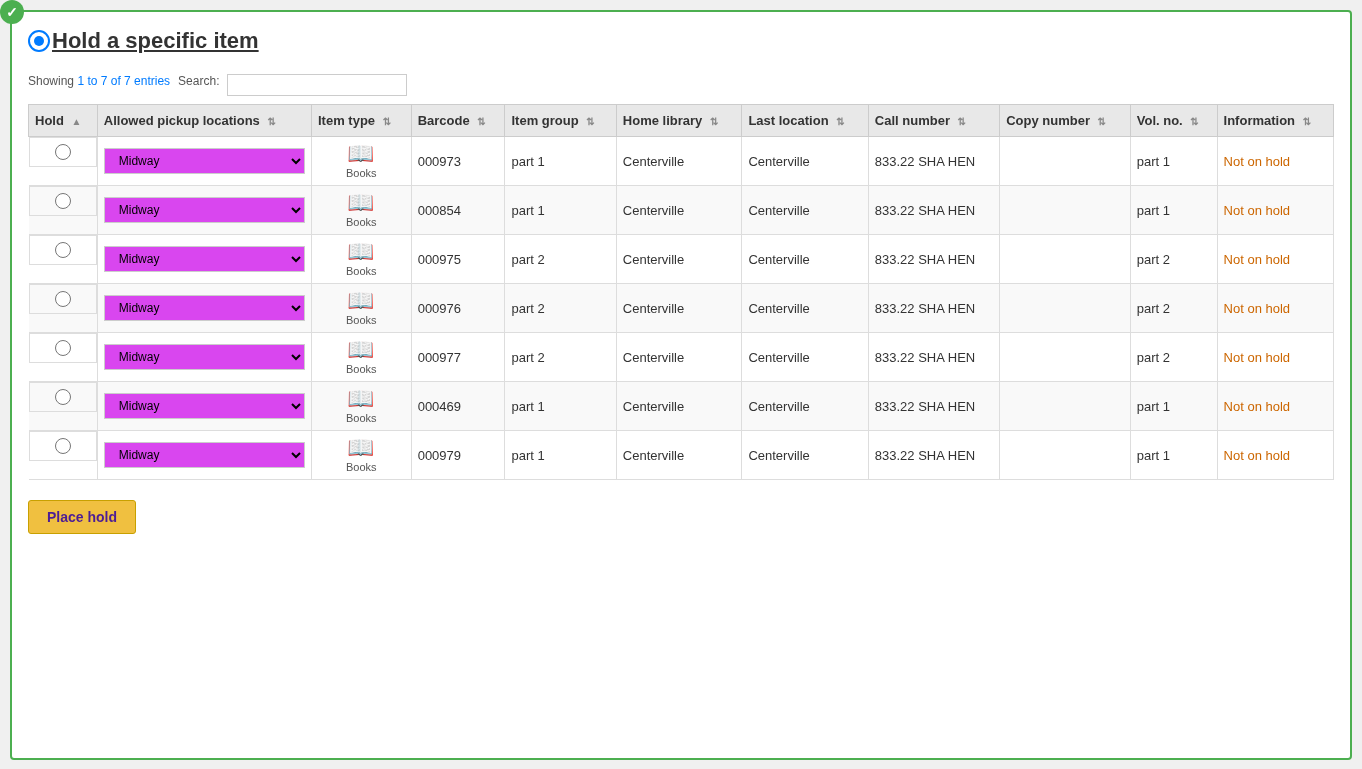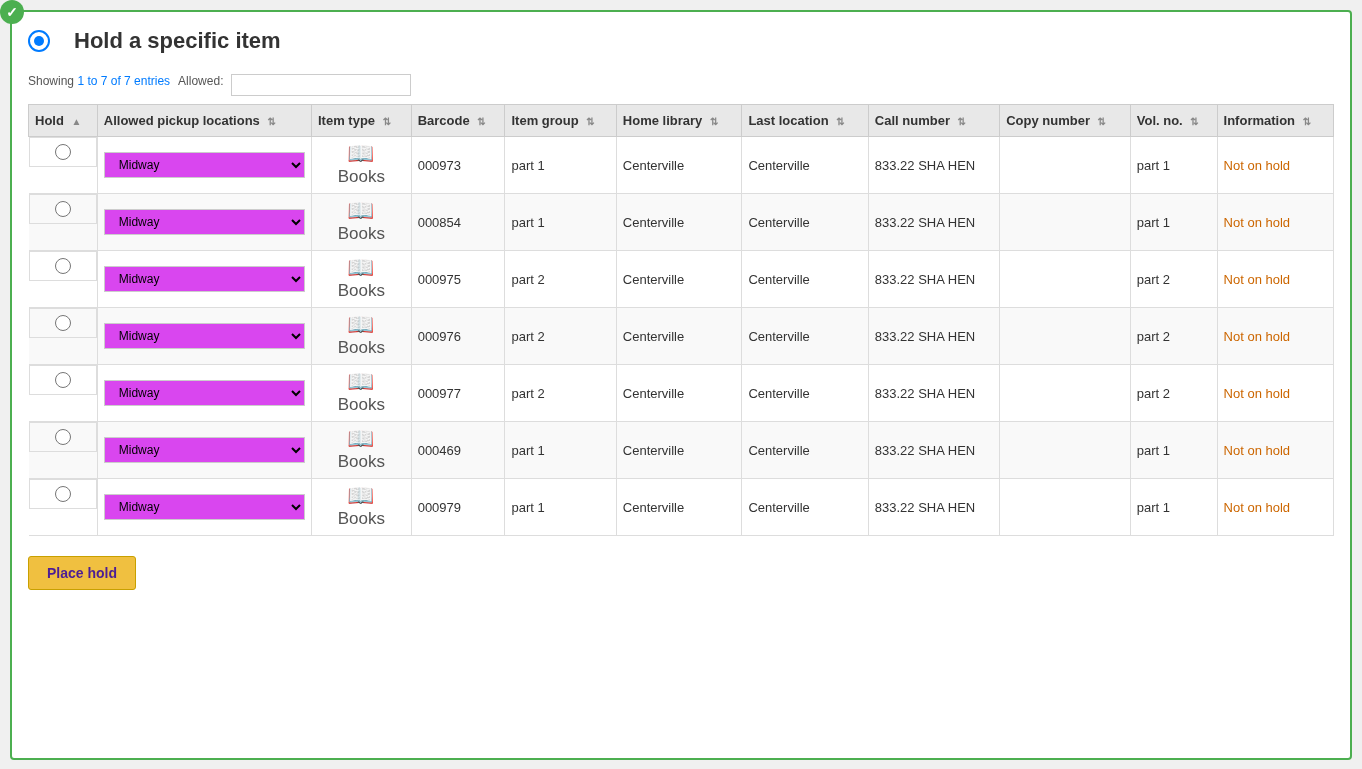--- a/index.html
+++ b/index.html
@@ -9,22 +9,23 @@
       border: 2px solid #4caf50;
       border-radius: 4px;
       margin: 10px;
       padding: 16px;
       min-height: 750px;
       position: relative;
     }
     .title-row {
       display: flex;
       align-items: center;
-      gap: 24px;
+      gap: 2px;
       margin-bottom: 20px;
+      text-decoration: underline;
     }
     .radio-circle {
       width: 22px; height: 22px;
       border: 2px solid #007bff;
       border-radius: 50%;
       display: flex; align-items: center; justify-content: center;
       flex-shrink: 0;
     }
     .radio-circle-inner {
       width: 10px; height: 10px;
@@ -107,21 +108,21 @@
       flex-direction: column;
       align-items: center;
       justify-content: center;
       gap: 2px;
     }
     .book-icon {
       font-size: 22px;
       line-height: 1;
     }
     .book-label {
-      font-size: 17px;
+      font-size: 11px;
       color: #555;
     }
     .not-on-hold {
       color: #cc6600;
     }
     .place-hold-btn {
       background: #f0c040;
       border: 1px solid #c8a000;
       padding: 8px 18px;
       font-size: 14px;
@@ -160,21 +161,21 @@
     <div class="radio-circle">
       <div class="radio-circle-inner"></div>
     </div>
     <h1 class="page-title">Hold a specific item</h1>
   </div>
 
   <div class="info-bar">
     <span class="showing-text">
       Showing <span>1 to 7 of 7 entries</span>
     </span>
-    <label>Allowed:</label>
+    <label>Search:</label>
     <input type="text" value="" style="">
   </div>
 
   <table>
     <thead>
       <tr>
         <th>Hold <span class="sort-icon">▲</span></th>
         <th>Allowed pickup locations <span class="sort-icon">⇅</span></th>
         <th>Item type <span class="sort-icon">⇅</span></th>
         <th>Barcode <span class="sort-icon">⇅</span></th>

